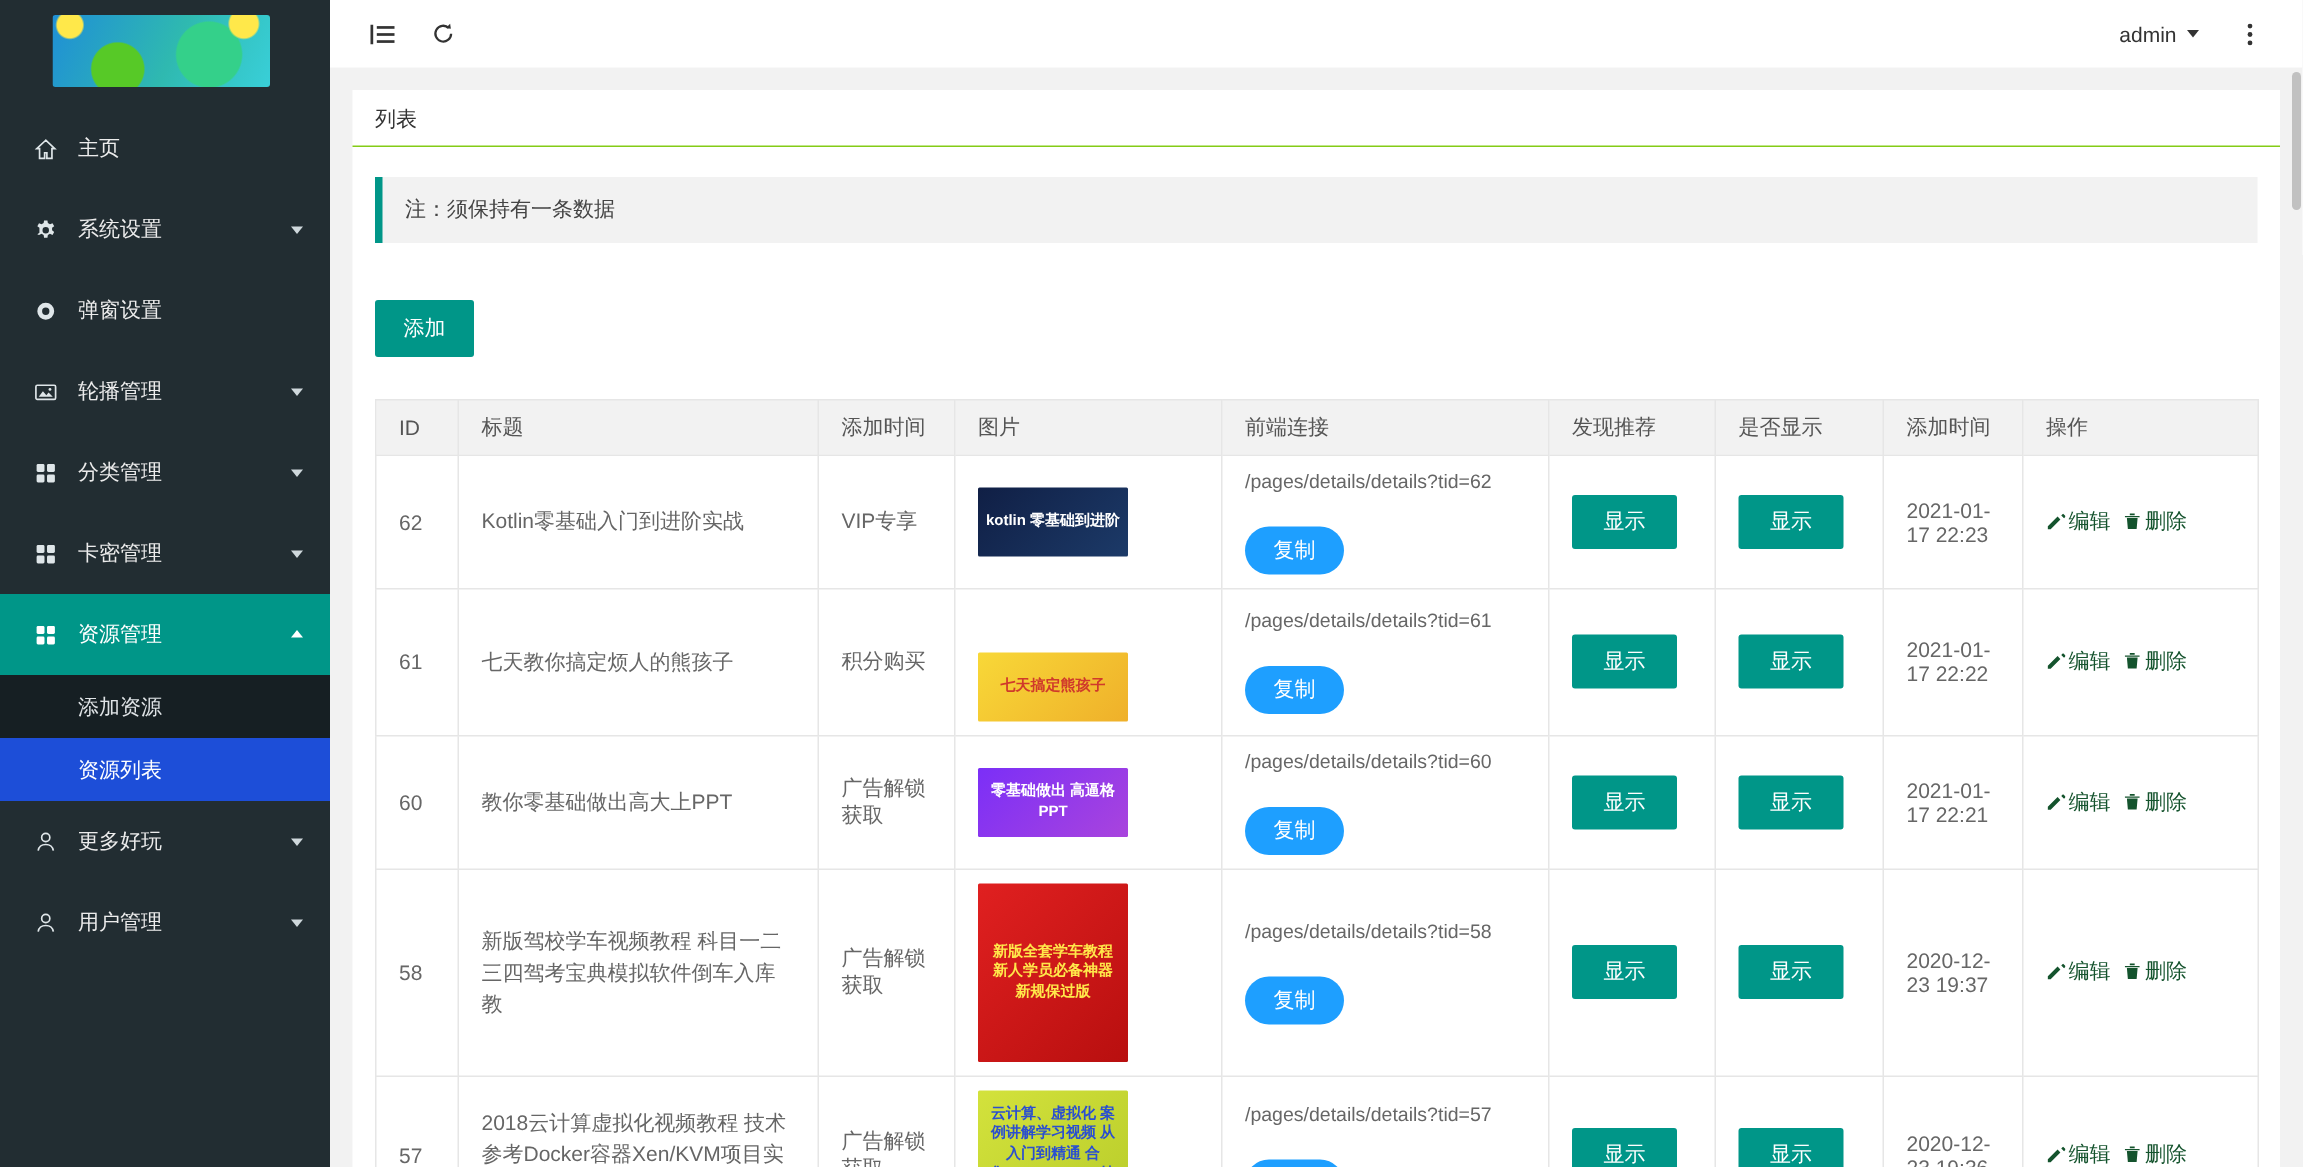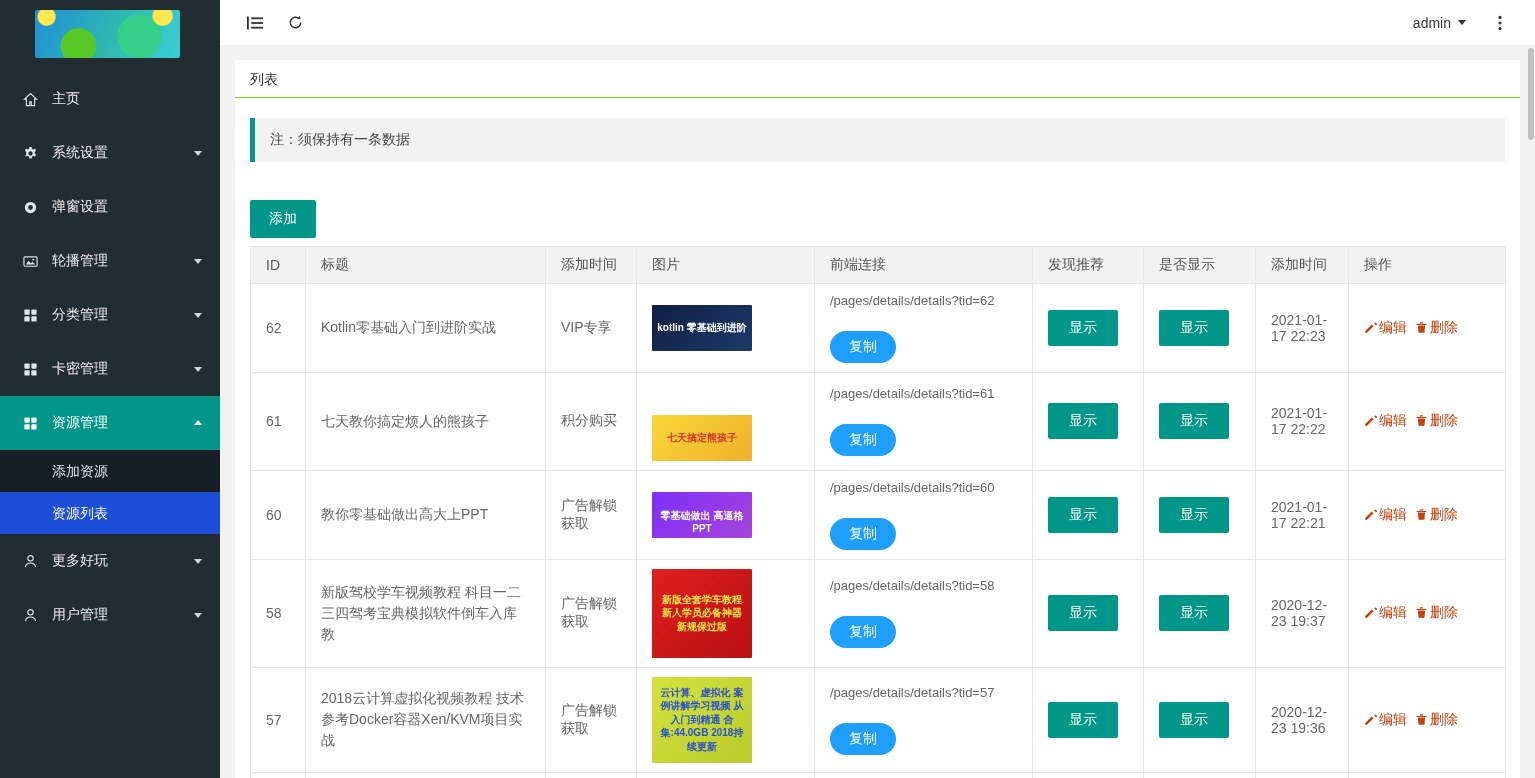--- a/index.html
+++ b/index.html
@@ -53,40 +53,40 @@
 
   .content { flex:1; padding:15px; overflow:hidden; }
   .card { background:#fff; min-height:720px; }
   .card-header { height:38px; line-height:38px; padding:0 15px;
                  border-bottom:1px solid #84cc16; color:#333; font-size:14px; }
   .card-body { padding:12px 15px 15px; }
 
   .quote { margin:8px 0 38px; padding:12px 15px; background:#f2f2f2;
            border-left:5px solid #009688; color:#444; line-height:1.4; }
 
-  .btn-add { display:inline-block; margin-bottom:8px; padding:10px 19px;
+  .btn-add { display:inline-block; margin-bottom:28px; padding:10px 19px;
              background:#009688; color:#fff; border:none; border-radius:2px;
              font-size:14px; cursor:pointer; font-family:inherit; }
 
   table { width:100%; border-collapse:collapse; table-layout:fixed; }
   th, td { border:1px solid #e6e6e6; padding:9px 15px; text-align:left;
            font-size:14px; color:#666; vertical-align:middle; word-break:break-word; }
   th { background:#f2f2f2; font-weight:normal; color:#555; }
   td.c-title { line-height:1.5; }
 
   .thumb { width:100px; display:flex; align-items:center; justify-content:center;
            text-align:center; overflow:hidden; border-radius:1px; }
   .thumb span { font-size:10px; font-weight:bold; line-height:1.35; padding:2px 4px; }
 
   .link-text { font-size:13px; color:#666; white-space:nowrap; }
   .btn-copy { margin-top:23px; background:#1E9FFF; color:#fff; border:none;
               border-radius:16px; padding:7px 19px; font-size:14px; cursor:pointer; font-family:inherit; }
   .btn-show { background:#009688; color:#fff; border:none; border-radius:2px;
               padding:9px 21px; font-size:14px; cursor:pointer; font-family:inherit; }
-  .action { color:#c2410c; cursor:pointer; text-decoration:none; white-space:nowrap; }
+  .action { color:#14532d; cursor:pointer; text-decoration:none; white-space:nowrap; }
   .action + .action { margin-left:8px; }
   .action svg { vertical-align:-2px; margin-right:2px; }
 
   .scroll-track { position:absolute; top:45px; right:0; bottom:0; width:8px; }
   .scroll-thumb { position:absolute; top:3px; right:1px; width:6px; height:92px;
                   background:#c1c1c1; border-radius:3px; cursor:pointer; }
 </style>
 </head>
 <body>
 
@@ -296,40 +296,40 @@
                           <path fill="currentColor" d="M1.5 12.2V14.5h2.3l8-8-2.3-2.3zM12.5 3.2l2.3 2.3 1-1a.7.7 0 0 0 0-1L14.5 2.2a.7.7 0 0 0-1 0z"></path>
                         </svg></span>编辑</a><a class="action"><span><svg viewBox="0 0 16 16" width="13" height="13">
                           <path fill="currentColor" d="M2 3.6h12v1.2H2zM6 1.6h4v1.4H6zM3.6 5.4h8.8L11.6 14.4H4.4z"></path>
                         </svg></span>删除</a></td>
                 </tr>
                 <tr>
                   <td>60</td>
                   <td class="c-title">教你零基础做出高大上PPT</td>
                   <td>广告解锁获取</td>
                   <td>
-                    <div class="thumb" style="background:linear-gradient(135deg,#7b2ff7,#a944dd);color:#ffffff;height:46px;align-items:flex-end;">
+                    <div class="thumb" style="background:linear-gradient(135deg,#7b2ff7,#a944dd);color:#ffffff;height:46px;">
                       <span>零基础做出 高逼格PPT</span>
                     </div>
                   </td>
                   <td><div class="link-text">/pages/details/details?tid=60</div><button class="btn-copy">复制</button></td>
                   <td><button class="btn-show">显示</button></td>
                   <td><button class="btn-show">显示</button></td>
                   <td>2021-01-17 22:21</td>
                   <td><a class="action"><span><svg viewBox="0 0 16 16" width="13" height="13">
                           <path fill="currentColor" d="M1.5 12.2V14.5h2.3l8-8-2.3-2.3zM12.5 3.2l2.3 2.3 1-1a.7.7 0 0 0 0-1L14.5 2.2a.7.7 0 0 0-1 0z"></path>
                         </svg></span>编辑</a><a class="action"><span><svg viewBox="0 0 16 16" width="13" height="13">
                           <path fill="currentColor" d="M2 3.6h12v1.2H2zM6 1.6h4v1.4H6zM3.6 5.4h8.8L11.6 14.4H4.4z"></path>
                         </svg></span>删除</a></td>
                 </tr>
                 <tr>
                   <td>58</td>
                   <td class="c-title">新版驾校学车视频教程 科目一二三四驾考宝典模拟软件倒车入库教</td>
                   <td>广告解锁获取</td>
                   <td>
-                    <div class="thumb" style="background:linear-gradient(135deg,#e02020,#b80f0f);color:#ffe84a;height:89px;align-items:center;">
+                    <div class="thumb" style="background:linear-gradient(135deg,#e02020,#b80f0f);color:#ffe84a;height:119px;align-items:center;">
                       <span>新版全套学车教程 新人学员必备神器 新规保过版</span>
                     </div>
                   </td>
                   <td><div class="link-text">/pages/details/details?tid=58</div><button class="btn-copy">复制</button></td>
                   <td><button class="btn-show">显示</button></td>
                   <td><button class="btn-show">显示</button></td>
                   <td>2020-12-23 19:37</td>
                   <td><a class="action"><span><svg viewBox="0 0 16 16" width="13" height="13">
                           <path fill="currentColor" d="M1.5 12.2V14.5h2.3l8-8-2.3-2.3zM12.5 3.2l2.3 2.3 1-1a.7.7 0 0 0 0-1L14.5 2.2a.7.7 0 0 0-1 0z"></path>
                         </svg></span>编辑</a><a class="action"><span><svg viewBox="0 0 16 16" width="13" height="13">

